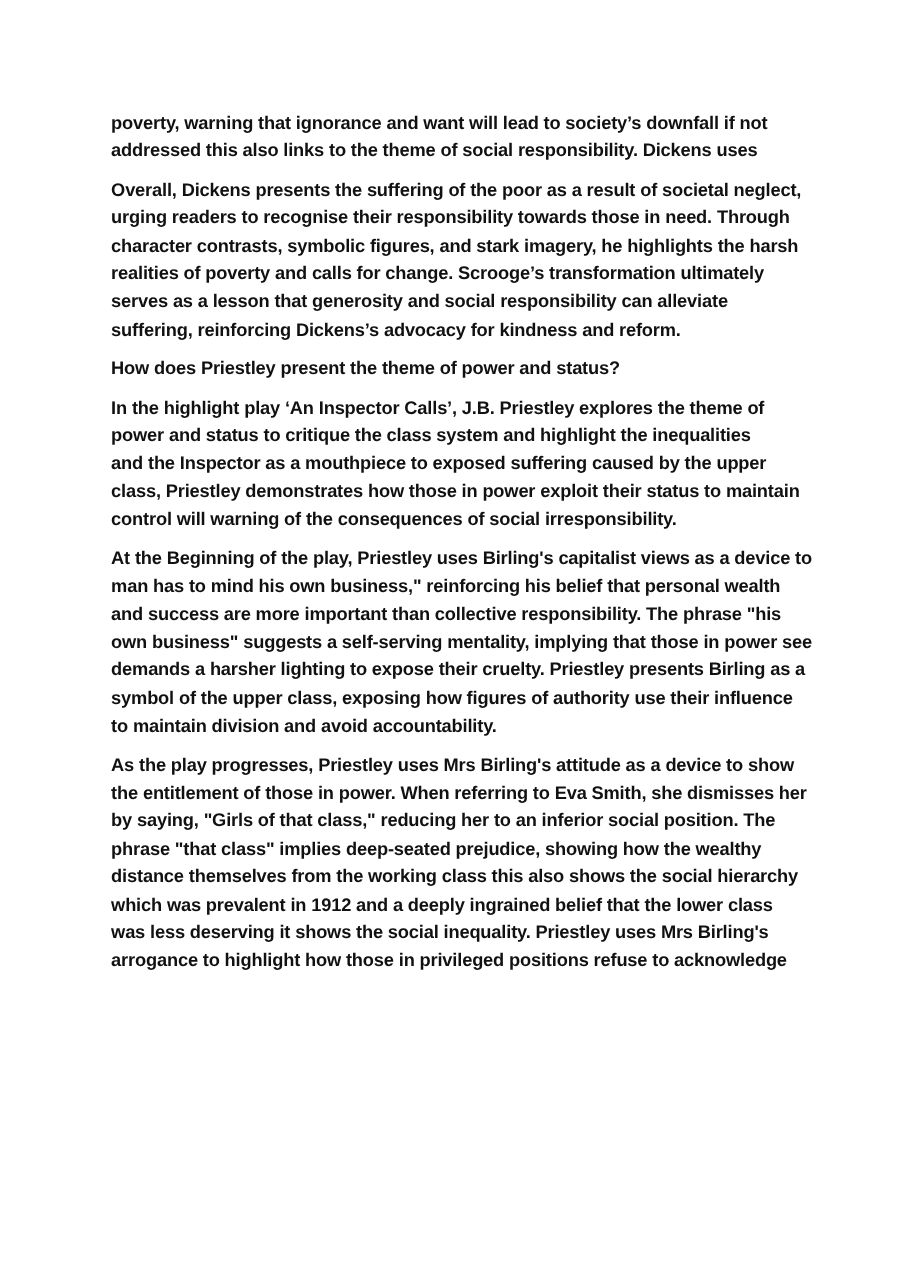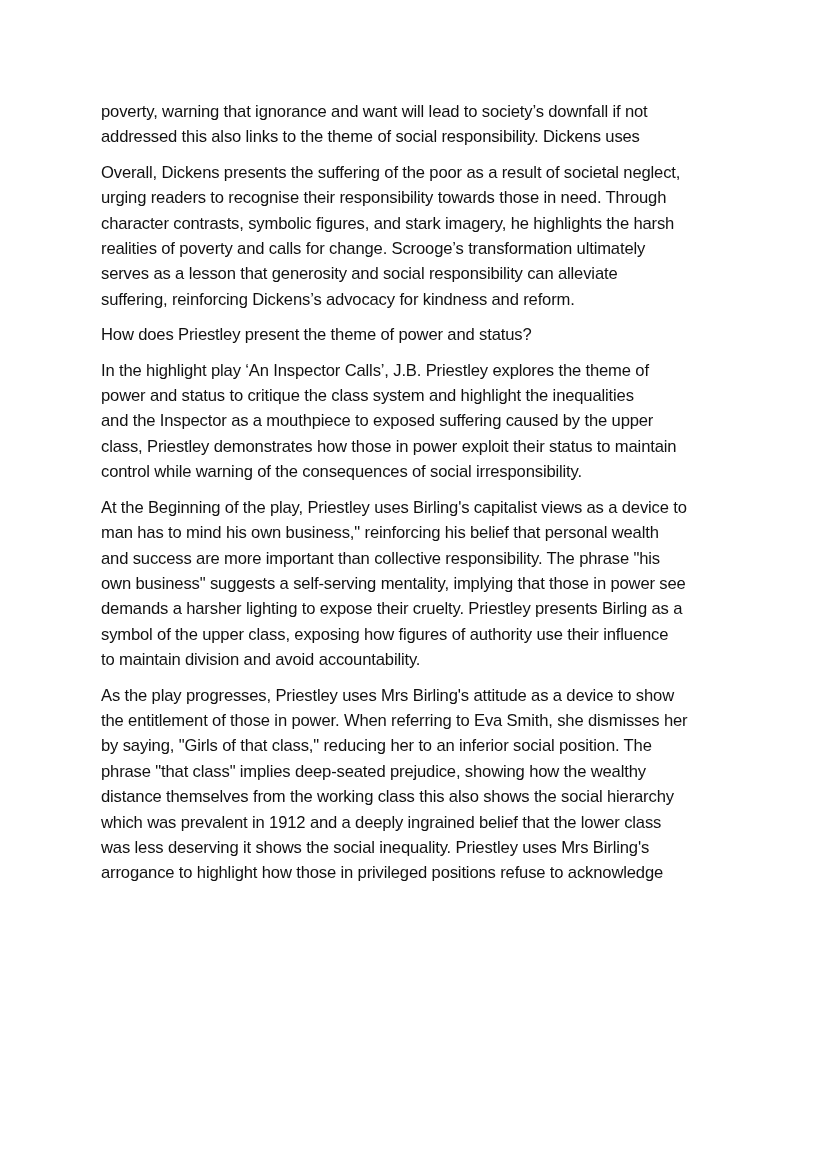--- a/index.html
+++ b/index.html
@@ -23,23 +23,24 @@
     }
     .para {
       margin: 0 0 10px 0;
     }
     .line {
       display: block;
       font-size: 16.6px;
       line-height: 25.4px;
       white-space: nowrap;
       letter-spacing: -0.15px;
+      font-weight: bold;
     }
     .heading .line {
-      font-weight: normal;
+      font-weight: bold;
     }
     .heading {
       margin-bottom: 10px;
     }
   </style>
 </head>
 <body>
 
 <div class="page">
 
@@ -59,21 +60,21 @@
 
   <div class="para heading">
     <span class="line">How does Priestley present the theme of power and status?</span>
   </div>
 
   <div class="para">
     <span class="line">In the highlight play ‘An Inspector Calls’, J.B. Priestley explores the theme of</span>
     <span class="line">power and status to critique the class system and highlight the inequalities</span>
     <span class="line">and the Inspector as a mouthpiece to exposed suffering caused by the upper</span>
     <span class="line">class, Priestley demonstrates how those in power exploit their status to maintain</span>
-    <span class="line">control while warning of the consequences of social irresponsibility.</span>
+    <span class="line">control will warning of the consequences of social irresponsibility.</span>
   </div>
 
   <div class="para">
     <span class="line">At the Beginning of the play, Priestley uses Birling's capitalist views as a device to</span>
     <span class="line">man has to mind his own business," reinforcing his belief that personal wealth</span>
     <span class="line">and success are more important than collective responsibility. The phrase "his</span>
     <span class="line">own business" suggests a self-serving mentality, implying that those in power see</span>
     <span class="line">demands a harsher lighting to expose their cruelty. Priestley presents Birling as a</span>
     <span class="line">symbol of the upper class, exposing how figures of authority use their influence</span>
     <span class="line">to maintain division and avoid accountability.</span>

